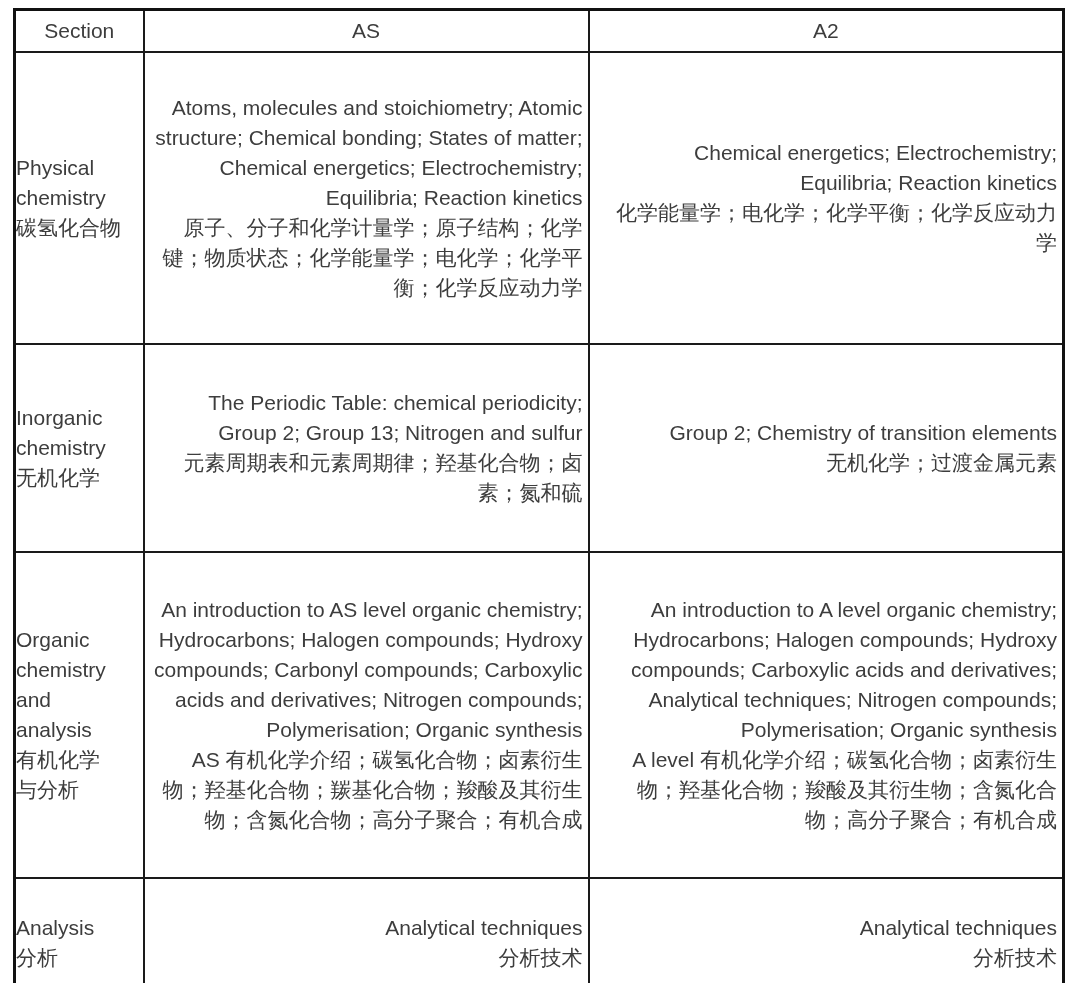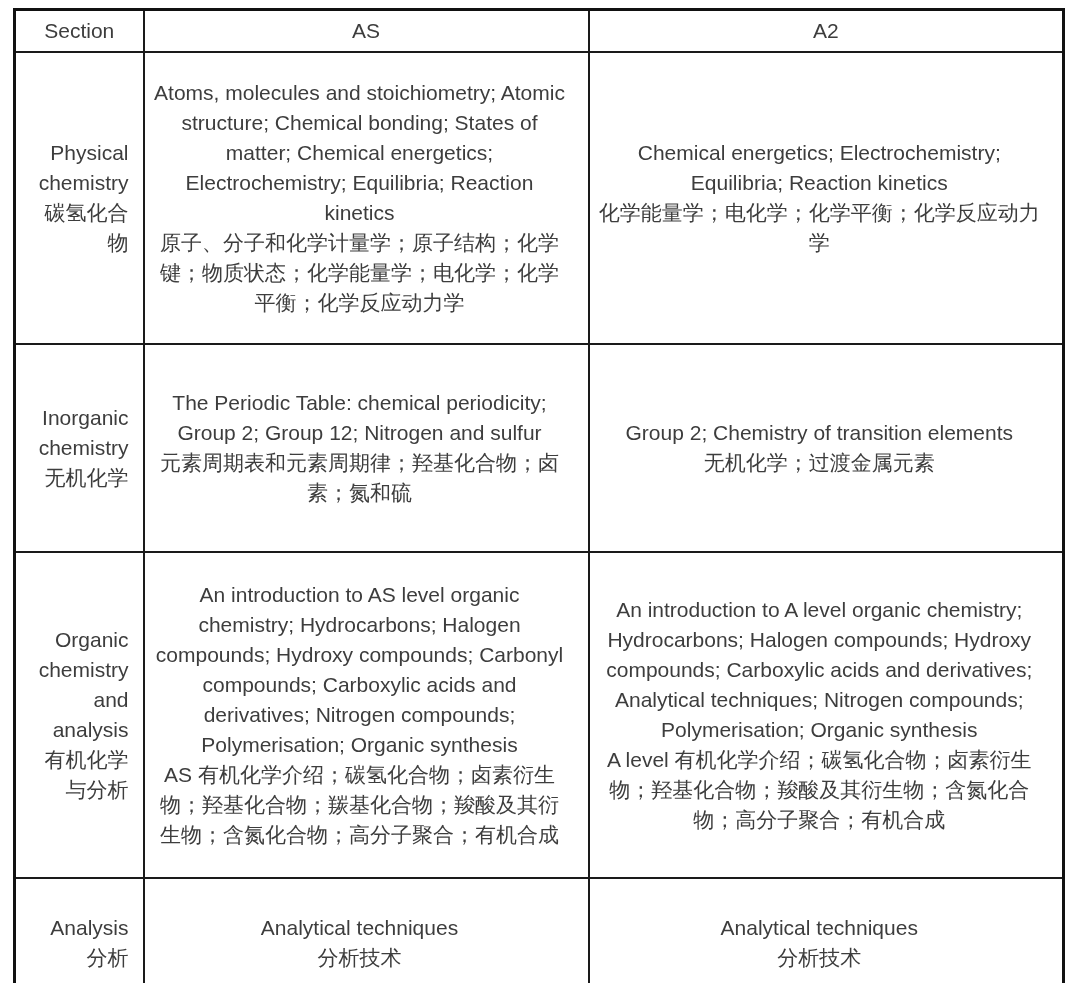--- a/index.html
+++ b/index.html
@@ -41,27 +41,27 @@
   tr.row-physical { height: 292px; }
   tr.row-inorganic { height: 208px; }
   tr.row-organic { height: 326px; }
   tr.row-analysis { height: 131px; margin-top: 31px; }
   th.header-cell {
     text-align: center;
     padding: 2px 4px;
     margin-left: 48px;
   }
   td.section-cell {
-    text-align: right;
-    padding: 4px 14px;
+    text-align: left;
+    padding: 4px 0;
     white-space: pre-line;
   }
   td.content-cell {
-    text-align: center;
-    padding: 6px 22px 6px 9px;
+    text-align: right;
+    padding: 6px 5px 6px 9px;
   }
   .topics-en, .topics-zh {
     display: block;
   }
 </style>
 </head>
 <body>
 
 <div class="page">
   <table class="syllabus">
@@ -89,21 +89,21 @@
         <td class="content-cell">
           <span class="topics-en">Chemical energetics; Electrochemistry; Equilibria; Reaction kinetics</span>
           <span class="topics-zh">化学能量学；电化学；化学平衡；化学反应动力学</span>
         </td>
       </tr>
       <tr class="row-inorganic">
         <td class="section-cell"><span class="section-en">Inorganic
 chemistry</span>
 <span class="section-zh">无机化学</span></td>
         <td class="content-cell">
-          <span class="topics-en">The Periodic Table: chemical periodicity; Group 2; Group 12; Nitrogen and sulfur</span>
+          <span class="topics-en">The Periodic Table: chemical periodicity; Group 2; Group 13; Nitrogen and sulfur</span>
           <span class="topics-zh">元素周期表和元素周期律；羟基化合物；卤素；氮和硫</span>
         </td>
         <td class="content-cell">
           <span class="topics-en">Group 2; Chemistry of transition elements</span>
           <span class="topics-zh">无机化学；过渡金属元素</span>
         </td>
       </tr>
       <tr class="row-organic">
         <td class="section-cell"><span class="section-en">Organic
 chemistry

